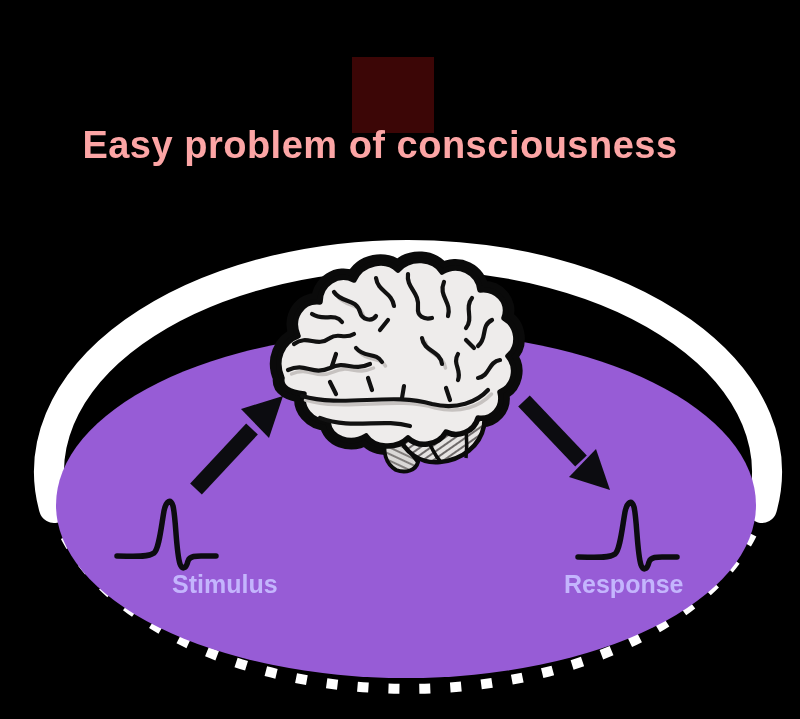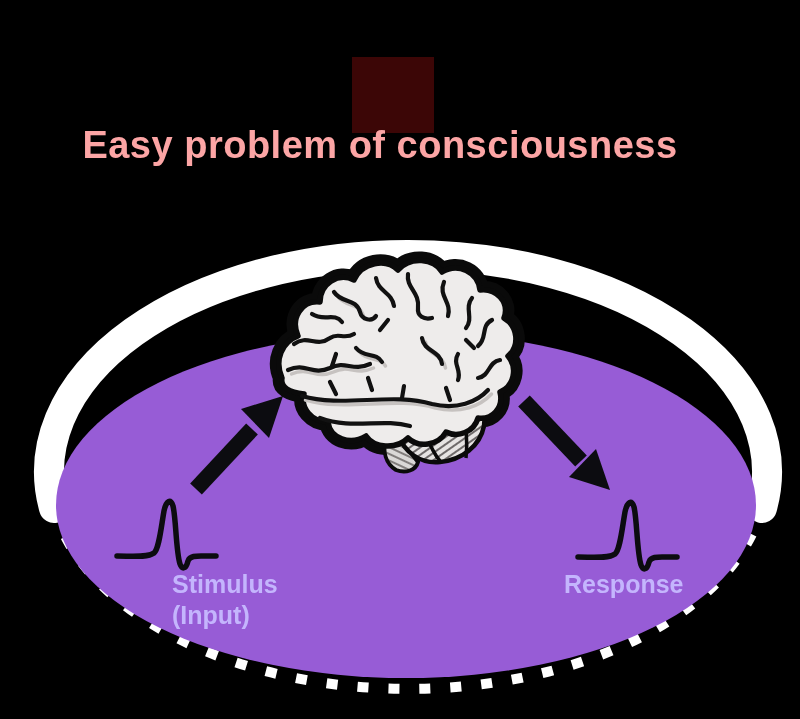--- a/index.html
+++ b/index.html
@@ -127,20 +127,19 @@
         <path d="M 86 92 C 94 102 106 96 112 106"></path>
         <path d="M 152 82 C 154 96 170 94 172 108"></path>
         <path d="M 188 98 C 182 108 192 114 188 124"></path>
         <path d="M 60 126 L 66 138 M 98 122 L 102 134 M 134 130 L 132 142 M 176 132 L 180 144 M 118 64 L 110 74 M 66 98 L 62 110 M 196 84 L 204 92"></path>
       </g>
     </g>
   </svg>
 
   <div class="node-label label-stimulus">
     <div>Stimulus</div>
-    <div>(Input)</div>
   </div>
 
   <div class="node-label label-response">
     <div>Response</div>
   </div>
 
 </div>
 
 </body></html>

